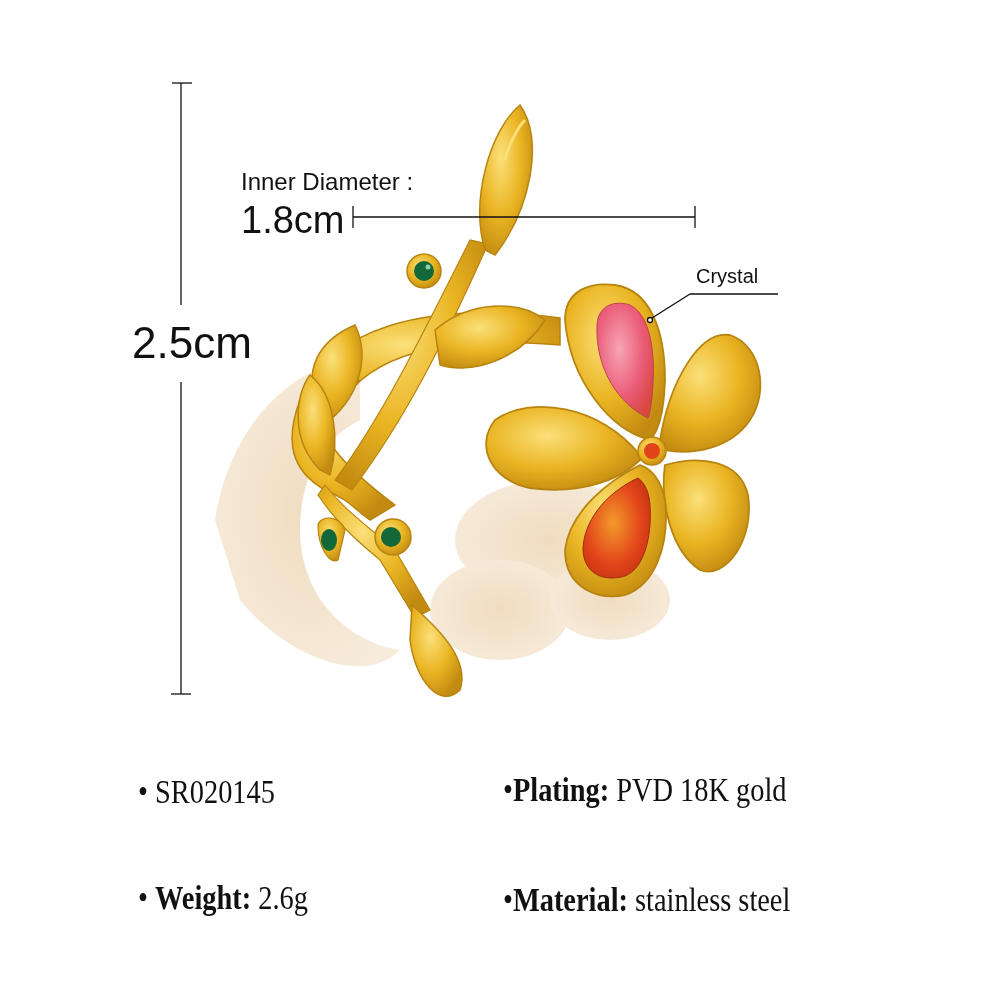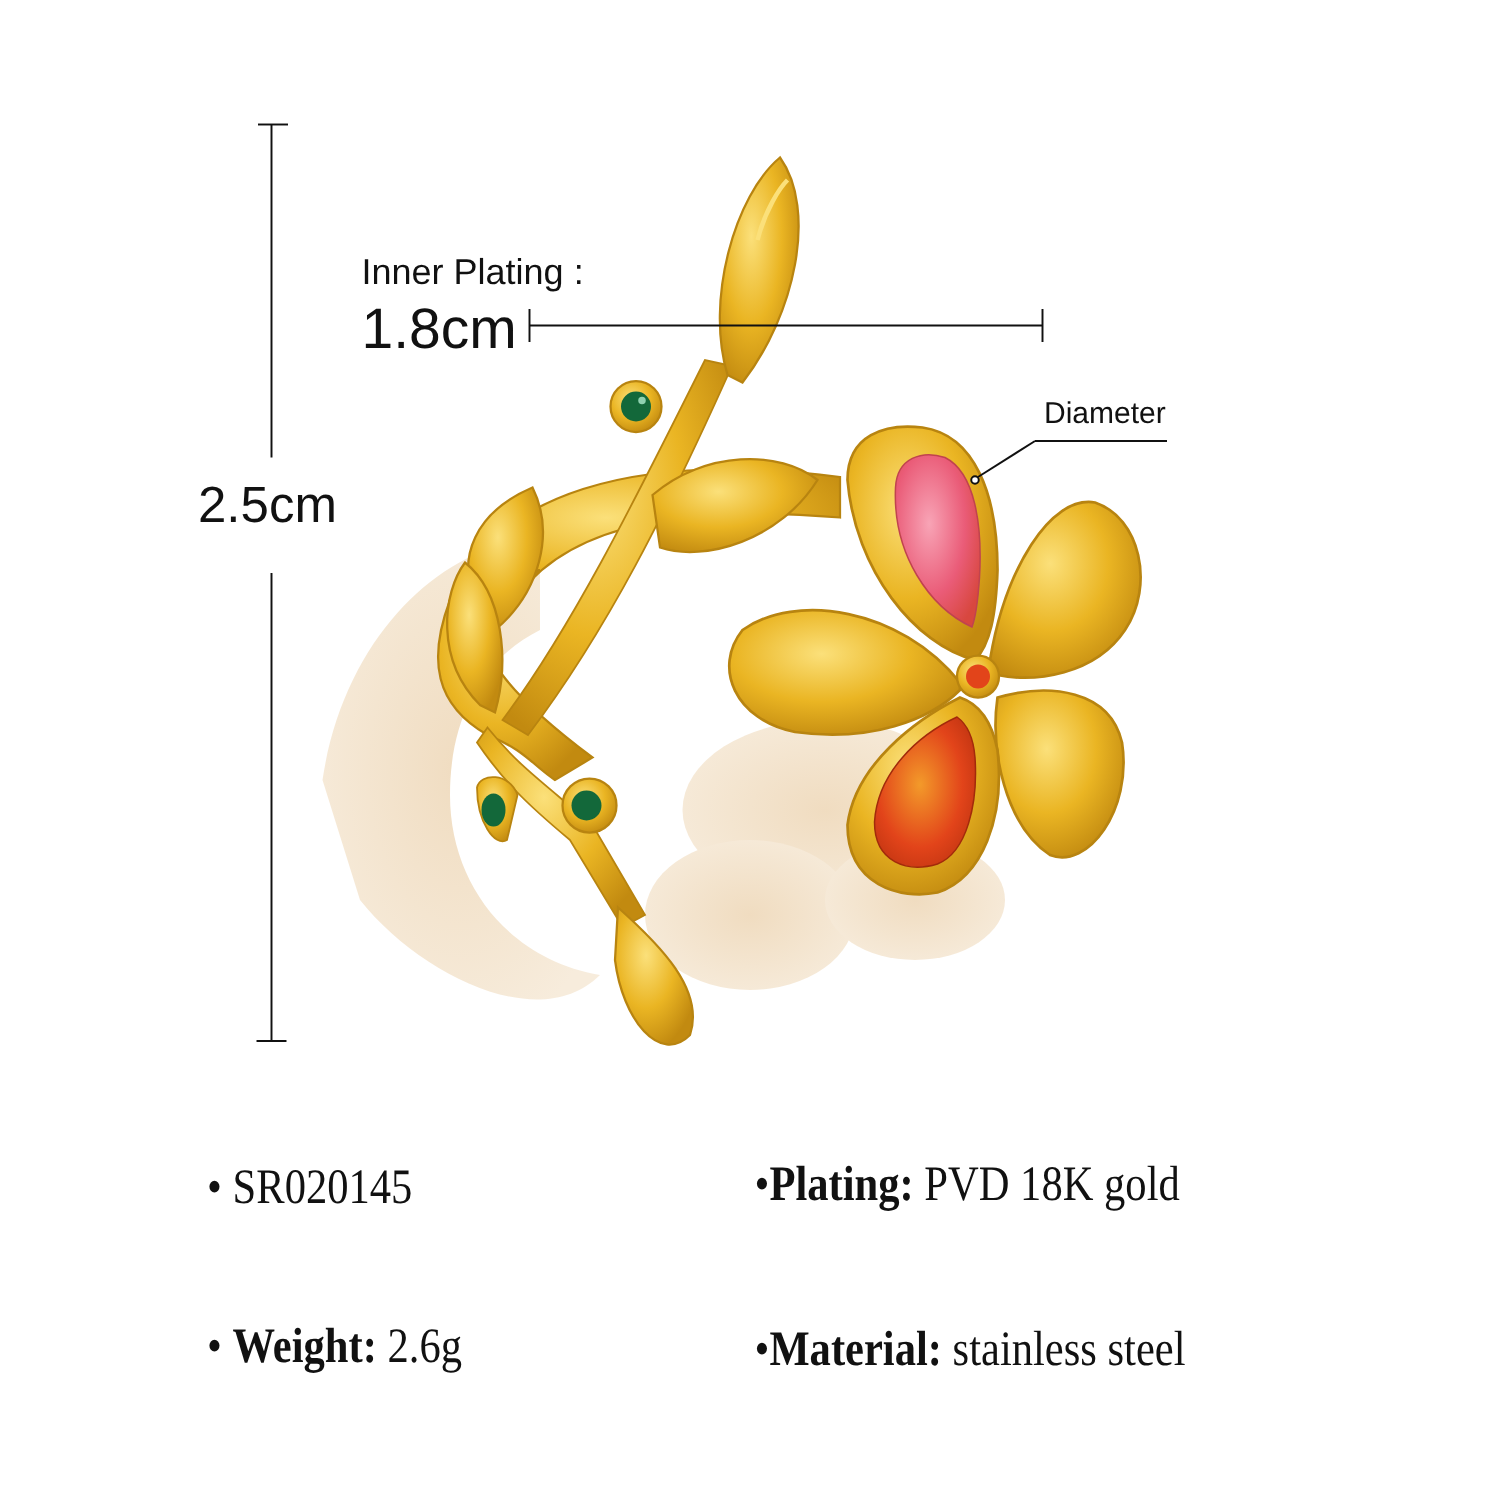--- a/index.html
+++ b/index.html
@@ -1,19 +1,19 @@
 <!DOCTYPE html>
 <html><head>
   <meta charset="utf-8">
   <style>
     html, body { margin: 0; padding: 0; background: #ffffff; }
     body { width: 1000px; height: 1000px; position: relative; overflow: hidden; font-family: "Liberation Sans", sans-serif; }
     .abs { position: absolute; }
     .dim-label { color: #111; font-family: "Liberation Sans", sans-serif; }
-    #height-label { left: 132px; top: 318px; font-size: 34px; }
+    #height-label { left: 132px; top: 318px; font-size: 44px; }
     #inner-label { left: 241px; top: 168px; font-size: 24px; }
     #inner-value { left: 241px; top: 199px; font-size: 38px; }
     #crystal-label { left: 696px; top: 265px; font-size: 20px; }
     .spec { font-family: "Liberation Serif", serif; font-size: 33px; color: #111; white-space: nowrap; transform: scaleX(0.86); transform-origin: left center; }
     .spec b { font-weight: bold; }
     #spec-sku { left: 138px; top: 774px; }
     #spec-plating { left: 503px; top: 772px; }
     #spec-weight { left: 138px; top: 880px; }
     #spec-material { left: 503px; top: 882px; }
     svg { position: absolute; left: 0; top: 0; }
@@ -114,23 +114,23 @@
   </g>
 
   <g stroke="#111" stroke-width="1.3" fill="none">
     <line x1="690" y1="294" x2="778" y2="294"></line>
     <line x1="690" y1="294" x2="652" y2="318"></line>
     <circle cx="650" cy="320" r="2.5" fill="#ffffff"></circle>
   </g>
 </svg>
 
 <div id="height-label" class="abs dim-label">2.5cm</div>
-<div id="inner-label" class="abs dim-label">Inner Plating :</div>
+<div id="inner-label" class="abs dim-label">Inner Diameter :</div>
 <div id="inner-value" class="abs dim-label">1.8cm</div>
-<div id="crystal-label" class="abs dim-label">Diameter</div>
+<div id="crystal-label" class="abs dim-label">Crystal</div>
 
 <div id="spec-sku" class="abs spec">
   <span>•</span>
   <span>SR020145</span>
 </div>
 <div id="spec-plating" class="abs spec">
   <span>•</span><b>Plating:</b>
   <span>PVD 18K gold</span>
 </div>
 <div id="spec-weight" class="abs spec">

